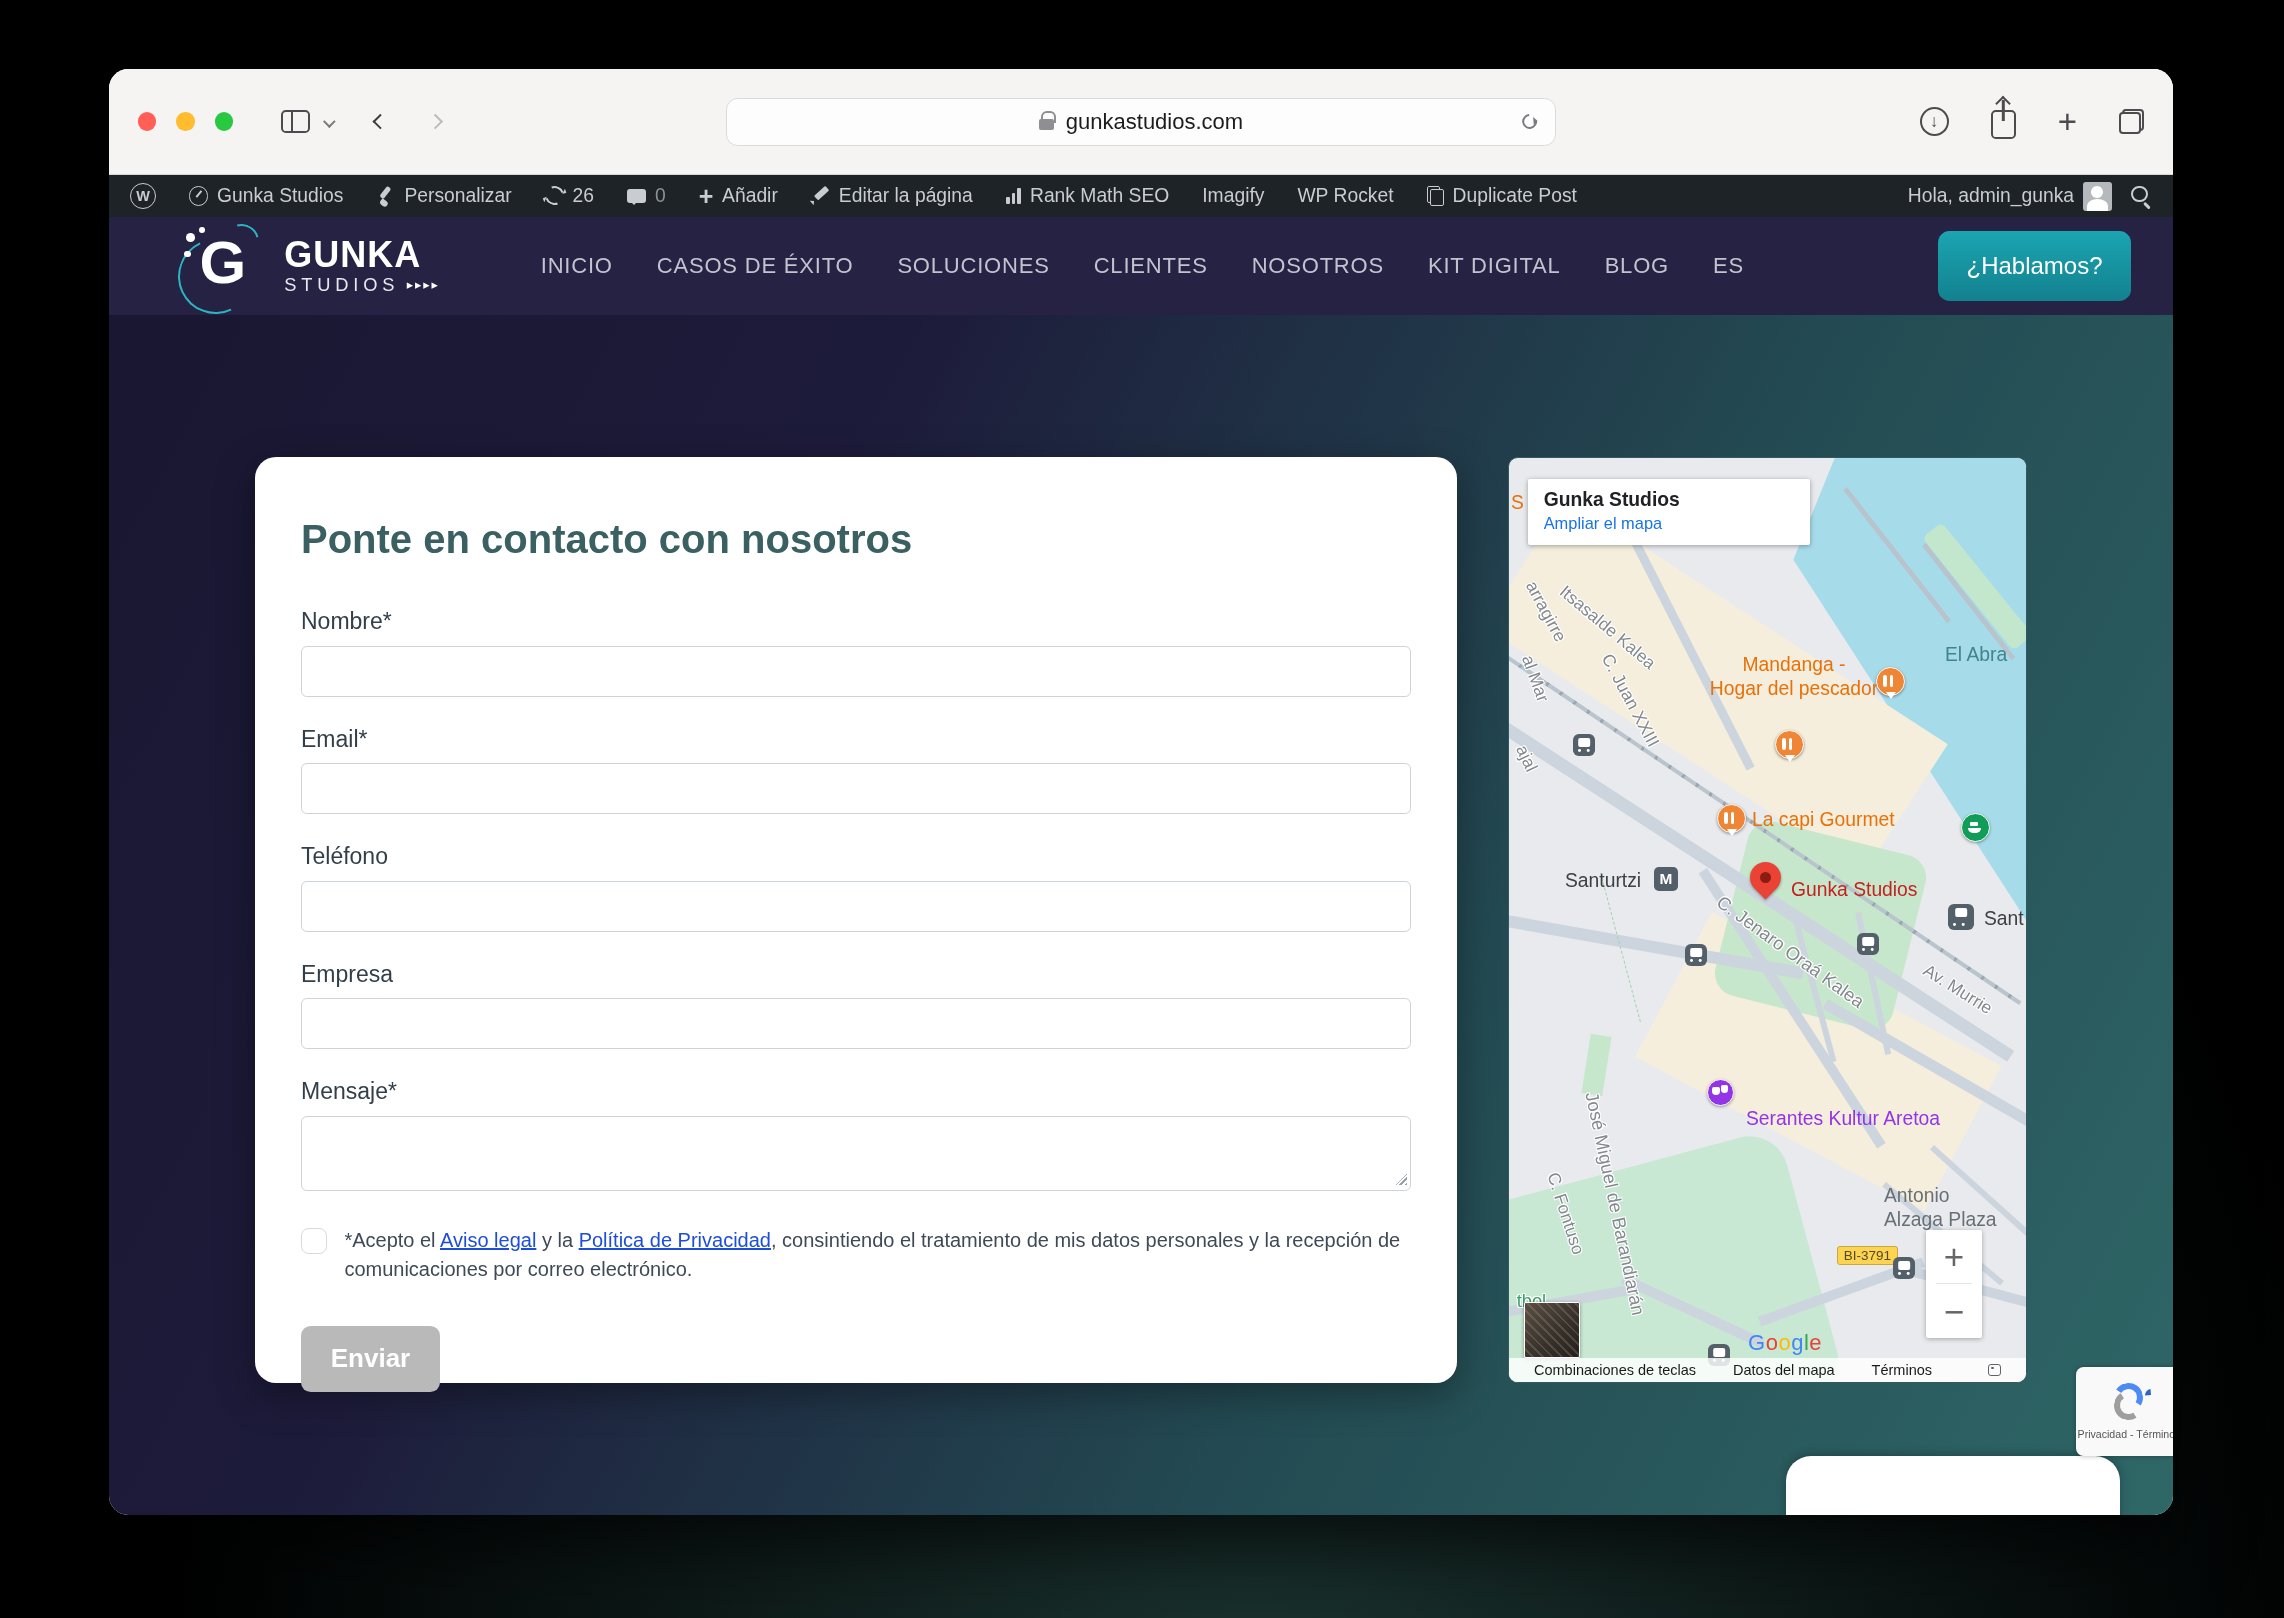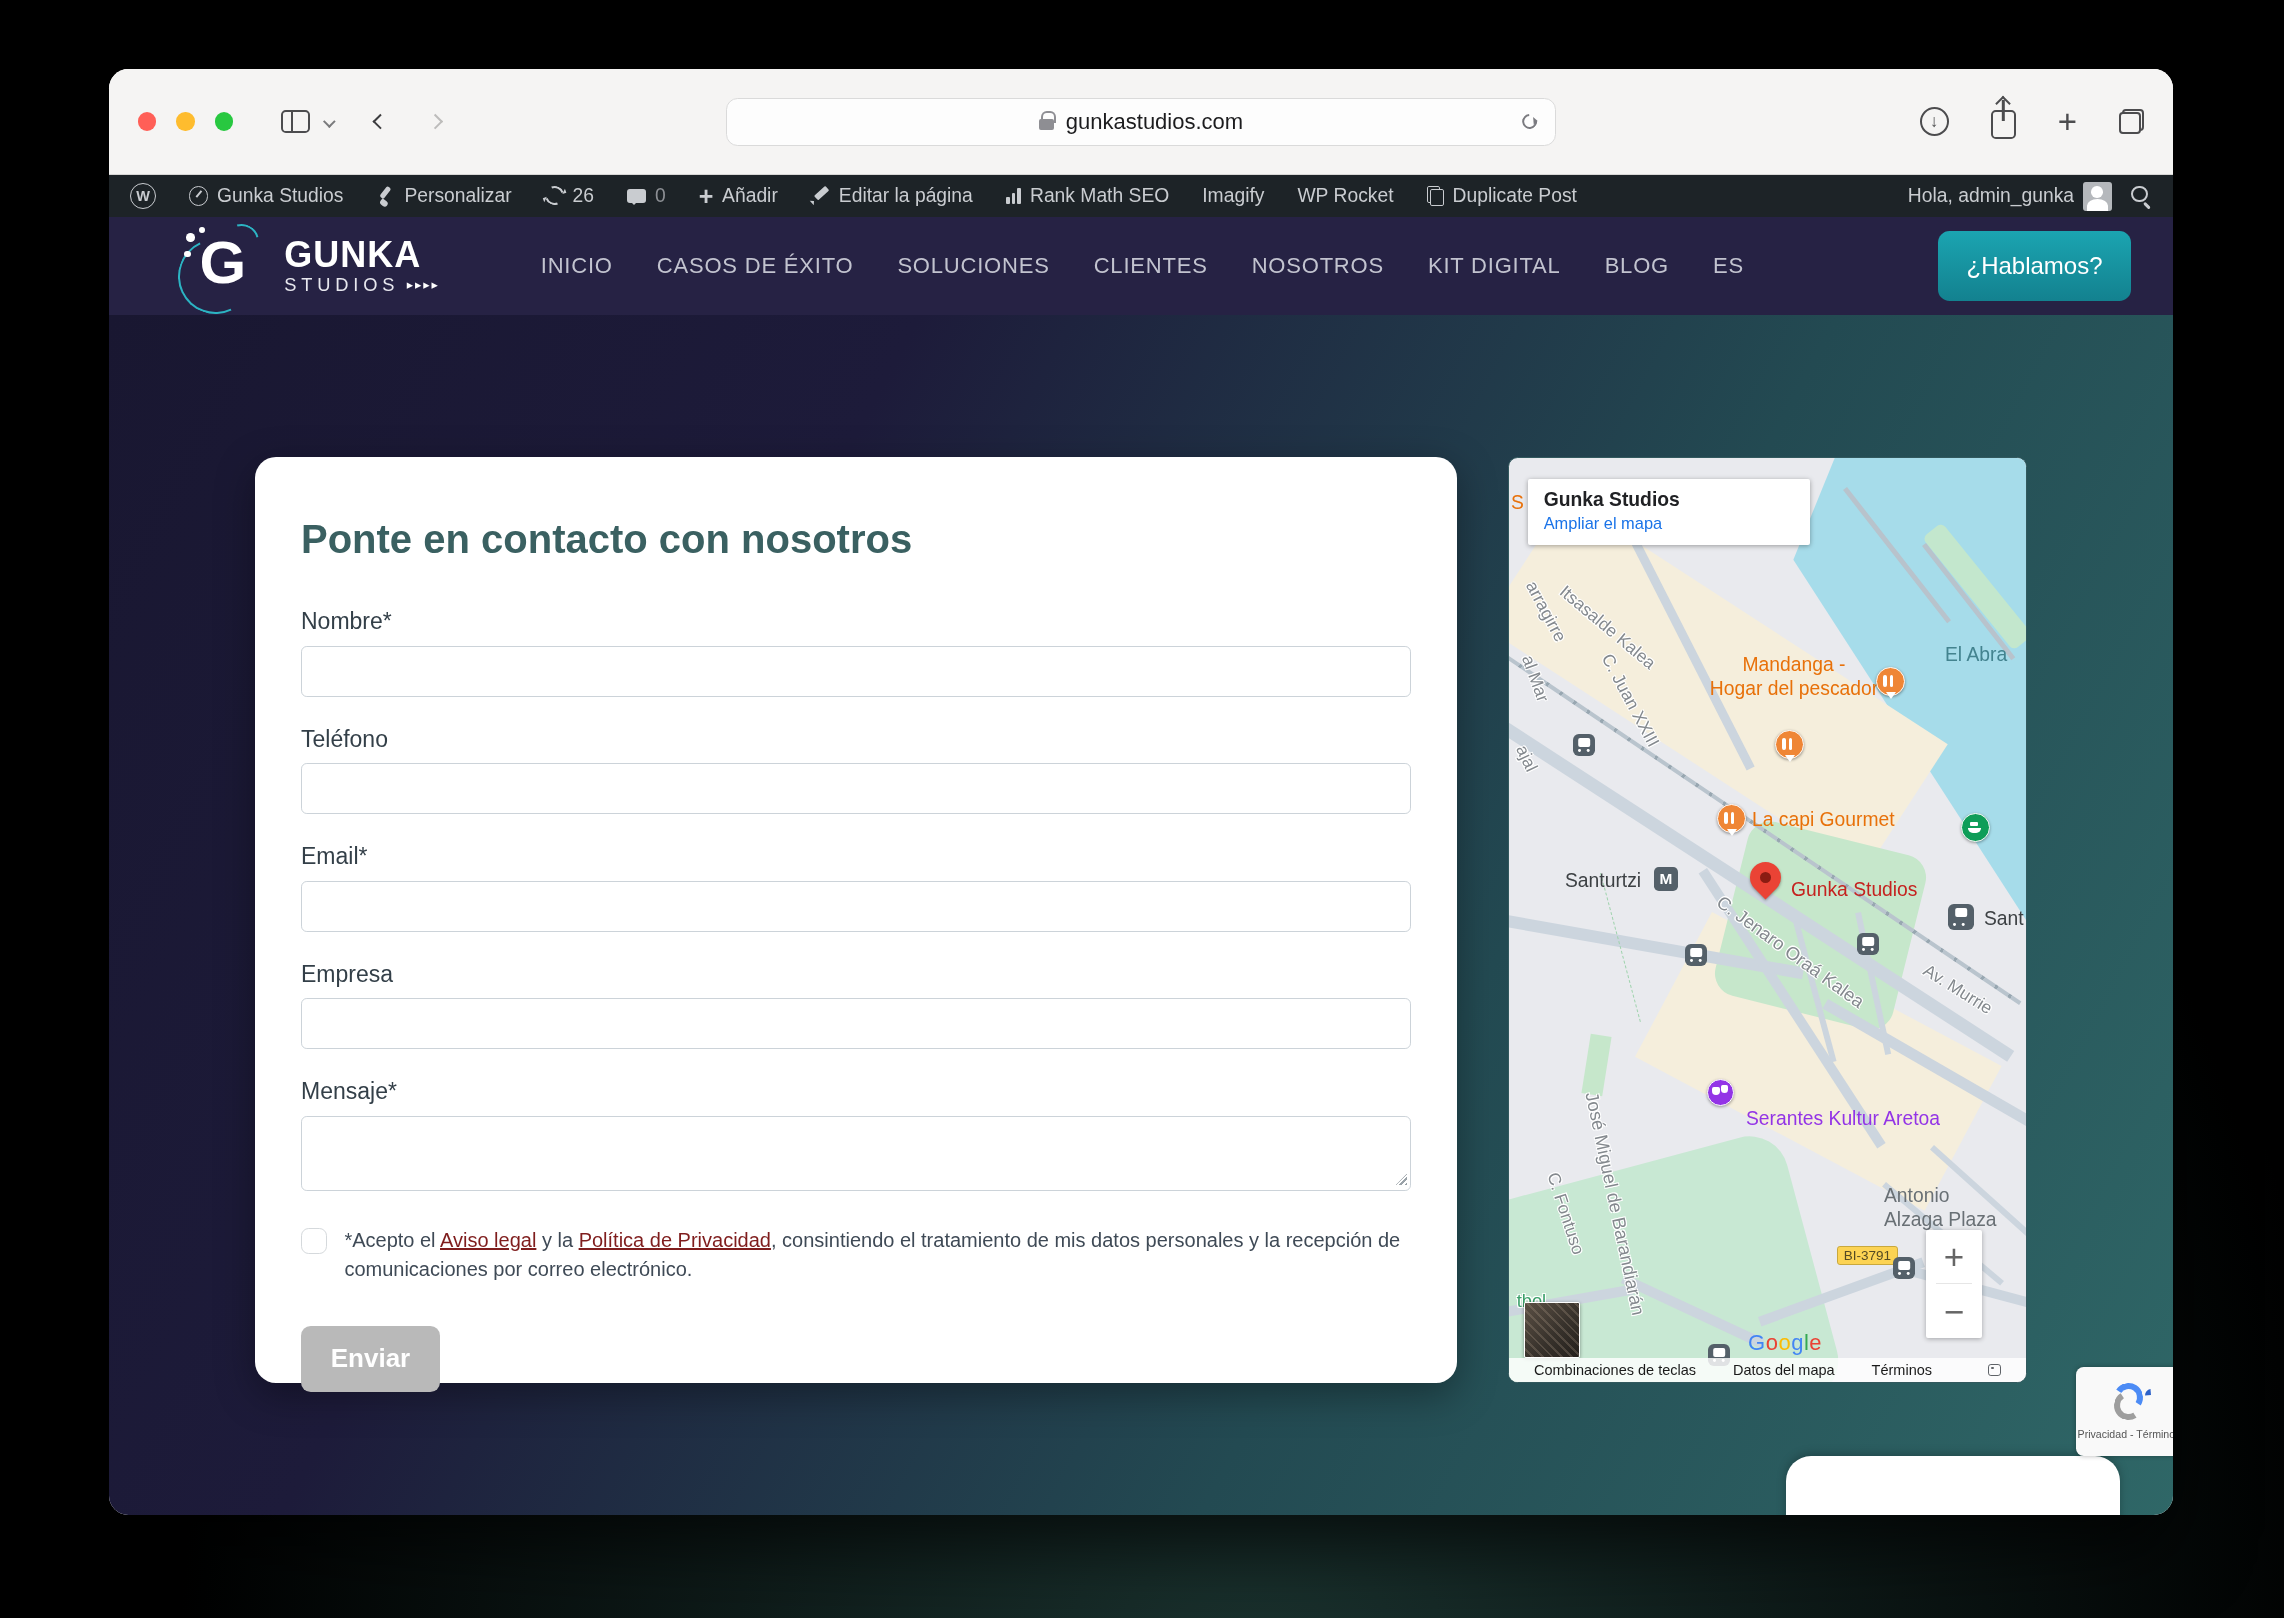--- a/index.html
+++ b/index.html
@@ -140,21 +140,21 @@
   .flabel { font-size:23px; color:#333f48; margin-bottom:10.6px; }
   .finput { width:100%; height:51px; border:1px solid #ccd3d9; border-radius:5.8px; background:#fff; font-size:21px; padding:0 13.5px; outline:none; }
   .ftextarea { width:100%; height:75px; border:1px solid #ccd3d9; border-radius:5.8px; background:#fff; font-size:21px; padding:7.7px 13.5px; outline:none; resize:none; display:block; }
   .ta-wrap { position:relative; }
   .grip { position:absolute; right:3.9px; bottom:5.8px; width:11.6px; height:11.6px;
     background:repeating-linear-gradient(135deg,transparent 0 1.9px,#9aa2a8 1.9px 3.9px); pointer-events:none;
     clip-path:polygon(100% 0,100% 100%,0 100%); }
   .consent { display:flex; gap:17.4px; margin-top:35px; align-items:flex-start; }
   .checkbox { flex:0 0 auto; width:26px; height:26px; border:1.9px solid #d5d9dc; border-radius:7.7px; background:#fff; margin-top:1.9px; cursor:pointer; }
   .consent-text { font-size:20px; color:#3f4a56; line-height:1.45; max-width:1062px; }
-  .tlink { color:#7f1d1d; text-decoration:underline; cursor:pointer;text-align:right; }
+  .tlink { color:#1d4ed8; text-decoration:underline; cursor:pointer;text-align:right; }
   .submit { margin-top:42px; width:139px; height:66px; background:#b9b9b9; border:none; border-radius:9.7px;
     color:#fff; font-size:26px; font-weight:600; cursor:pointer; }
 
   
   .mapcard {
     position:absolute; left:1399px; top:142px; width:519px; height:926px;
     border:1.9px solid #32595e; border-radius:9.7px; background:#e9eaee; overflow:hidden;
   }
   .mapcard * { position:absolute; }
   .water { left:0; top:0; width:100%; height:100%; background:#a6dcea;
@@ -372,25 +372,25 @@
   <div class="content">
 
     <div class="formcard">
       <div class="form-title">Ponte en contacto con nosotros</div>
 
       <div class="fgroup">
         <div class="flabel">Nombre*</div>
         <input class="finput" type="text" style="">
       </div>
       <div class="fgroup">
+        <div class="flabel">Email*</div>
+        <input class="finput" type="text" style="">
+      </div>
+      <div class="fgroup">
         <div class="flabel">Teléfono</div>
-        <input class="finput" type="text" style="">
-      </div>
-      <div class="fgroup">
-        <div class="flabel">Email*</div>
         <input class="finput" type="text" style="">
       </div>
       <div class="fgroup">
         <div class="flabel">Empresa</div>
         <input class="finput" type="text" style="">
       </div>
       <div class="fgroup" style="margin-bottom:0;">
         <div class="flabel">Mensaje*</div>
         <div class="ta-wrap">
           <textarea class="ftextarea" style=""></textarea>

